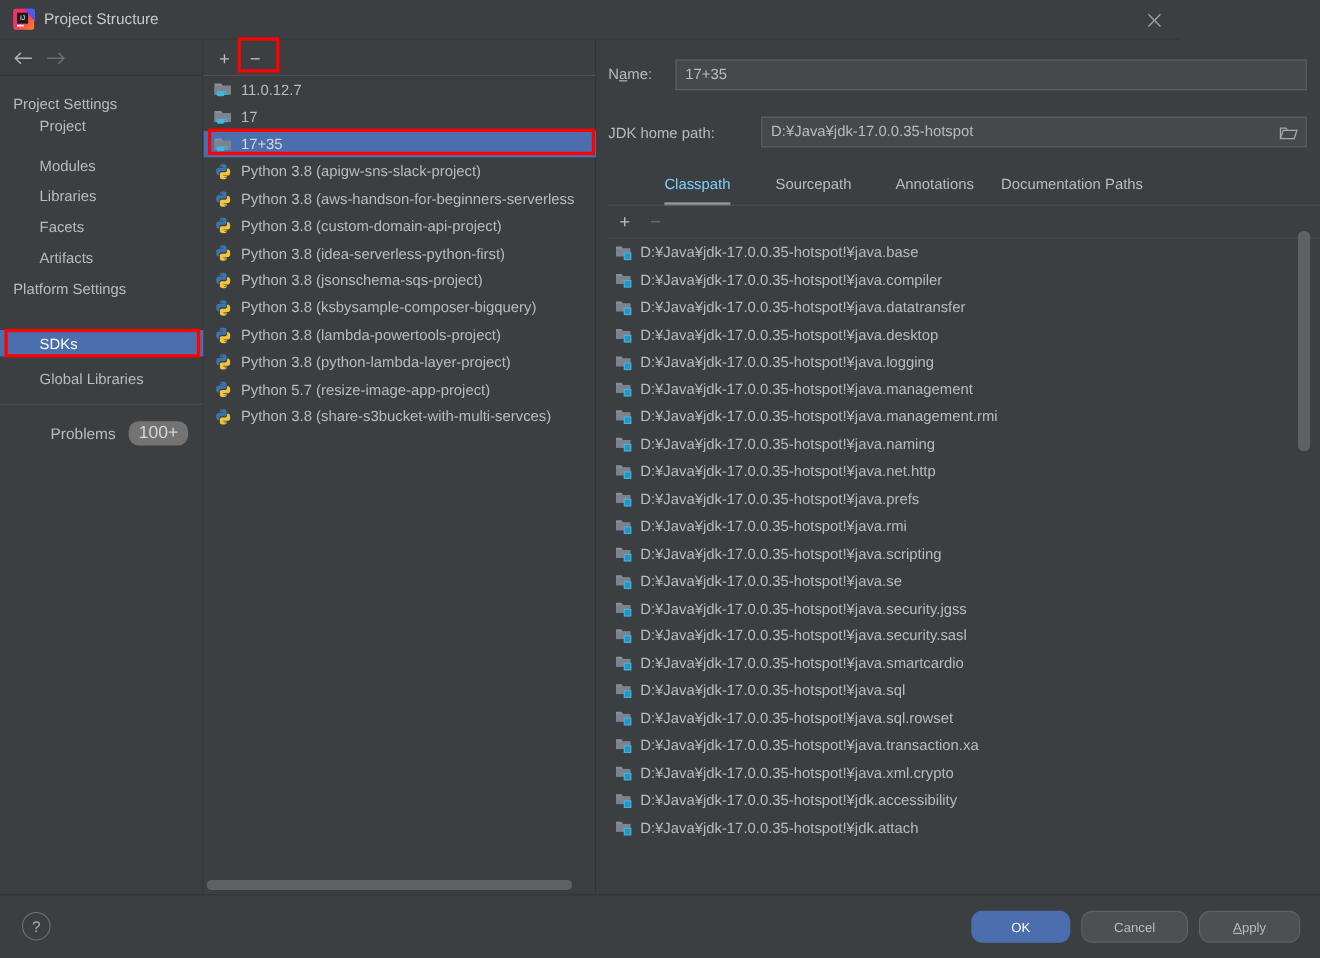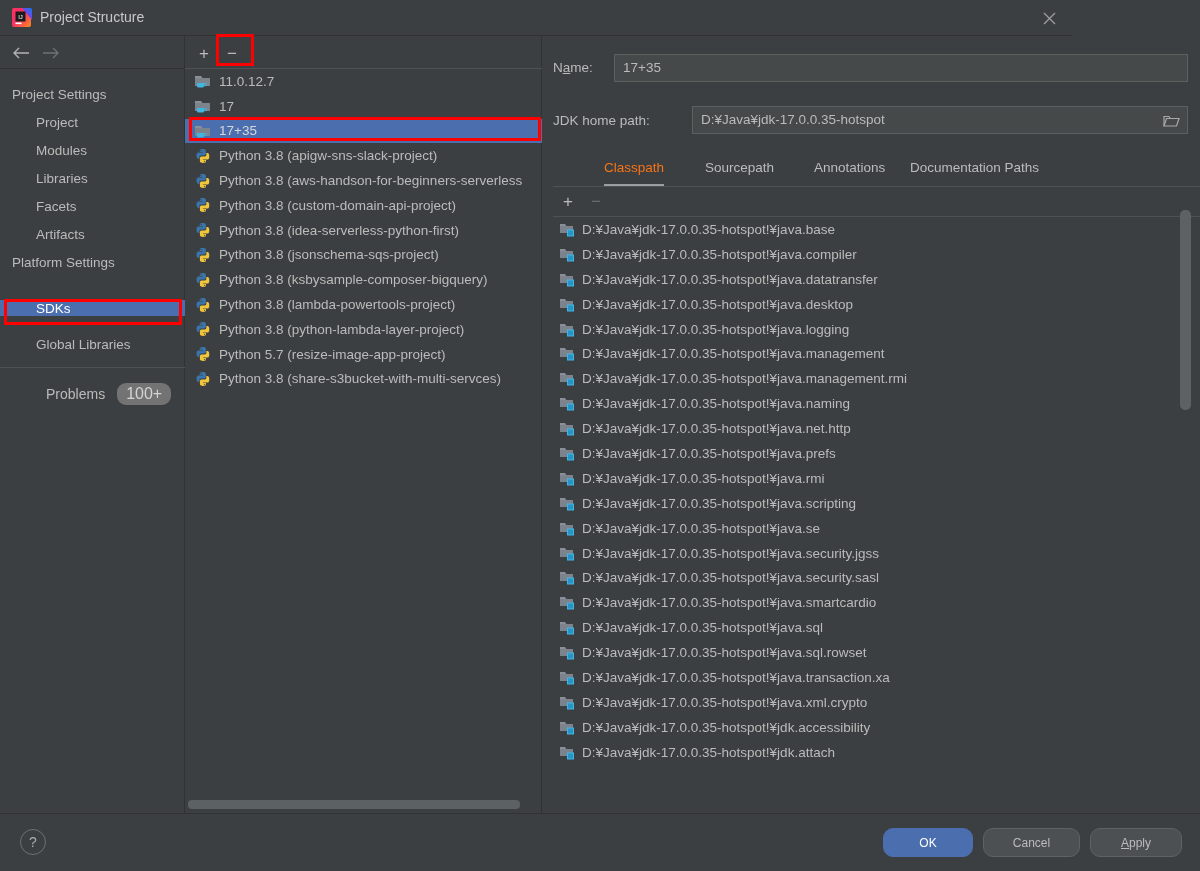--- a/index.html
+++ b/index.html
@@ -142,21 +142,21 @@
   }
 
   
   #tabs {
     position: absolute; left: 0; top: 114px; width: 658px; height: 36px;
   }
   .tab {
     position: absolute; top: 4px; height: 28px; line-height: 28px;
     font-size: 13.5px; color: #bbbbbb; cursor: pointer; white-space: nowrap;
   }
-  .tab.active { color: #f97316; }
+  .tab.active { color: #7dd3fc; }
   .tab.active::after {
     content: ""; position: absolute; left: 0; right: 0; bottom: -5px;
     height: 3px; background: #9a9da1;
   }
   #tabs-underline {
     position: absolute; left: 11px; top: 150px; width: 647px; height: 1px;
     background: #4e5254;
   }
   #cp-toolbar {
     position: absolute; left: 11px; top: 151px; width: 647px; height: 30px;
@@ -256,39 +256,39 @@
     <span class="navbtn" id="nav-fwd">
       <svg width="20" height="14" viewBox="0 0 20 14">
         <path d="M2 7 H17 M12 2 L17 7 L12 12" stroke="#6e7173" stroke-width="1.4" fill="none"></path>
       </svg>
     </span>
   </div>
 
   <div class="tree-item group" style="top:44px;">
       <span>Project Settings</span>
     </div>
-  <div class="tree-item child" style="top:72px;">
+  <div class="tree-item child" style="top:64px;">
       <span>Project</span>
     </div>
   <div class="tree-item child" style="top:100px;">
       <span>Modules</span>
     </div>
   <div class="tree-item child" style="top:128px;">
       <span>Libraries</span>
     </div>
   <div class="tree-item child" style="top:156px;">
       <span>Facets</span>
     </div>
   <div class="tree-item child" style="top:184px;">
       <span>Artifacts</span>
     </div>
   <div class="tree-item group" style="top:212px;">
       <span>Platform Settings</span>
     </div>
-  <div class="tree-item child sel" style="top:264px;height:16px;">
+  <div class="tree-item child sel" style="top:264px;height:24px;">
       <span>SDKs</span>
     </div>
   <div class="tree-item child" style="top:294px;">
       <span>Global Libraries</span>
     </div>
 
   <div id="sdk-highlight"></div>
   <div id="sidebar-divider"></div>
 
   <div id="problems-row">

